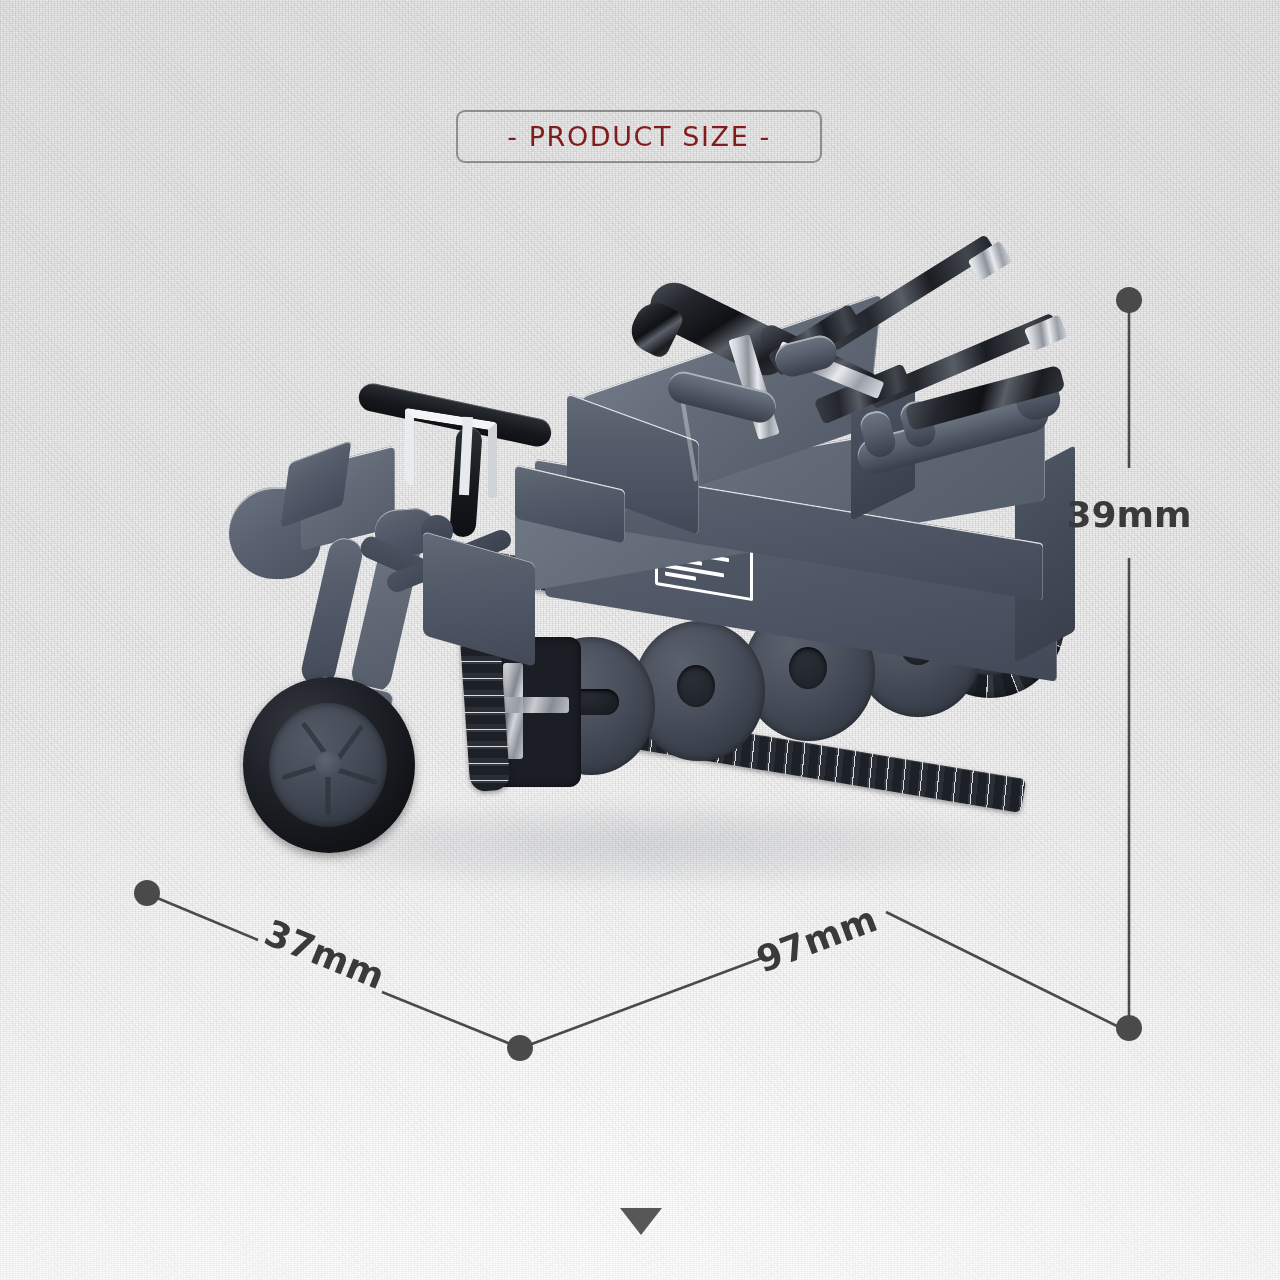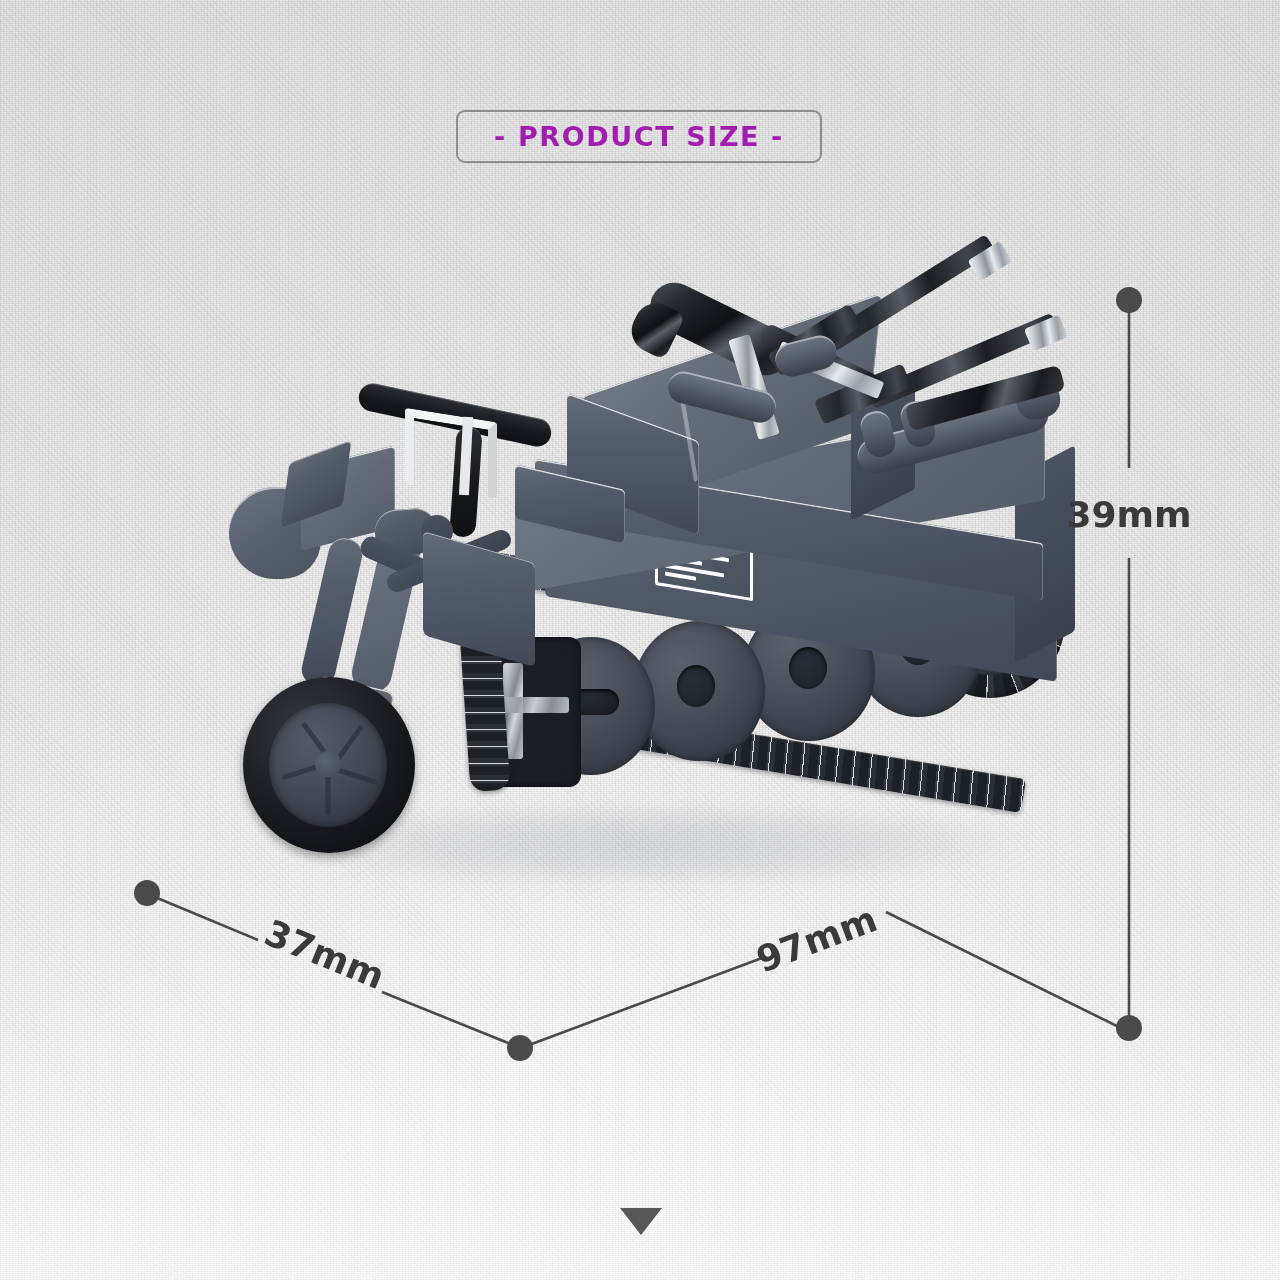--- a/index.html
+++ b/index.html
@@ -32,22 +32,22 @@
   }
 
   
   #title-badge{
     position:absolute; left:456px; top:110px;
     width:366px; height:53px;
     border:2px solid #8e8e8e; border-radius:9px;
     display:flex; align-items:center; justify-content:center;
   }
   #title-text{
-    font-size:27px; font-weight:bold; letter-spacing:1.6px;
-    color:#a21caf; white-space:nowrap;
+    font-size:27px; font-weight:normal; letter-spacing:1.6px;
+    color:#7f1d1d; white-space:nowrap;
   }
 
   
   #dim-svg{ position:absolute; left:0; top:0; width:1280px; height:1280px; }
   .dim-line{ stroke:#4a4a4a; stroke-width:2.6; fill:none; }
   .dim-dot{ fill:#4a4a4a; }
   .dim-label{
     font-family:"DejaVu Sans", sans-serif;
     font-size:36px; font-weight:bold; fill:#3a3a3a;
   }

